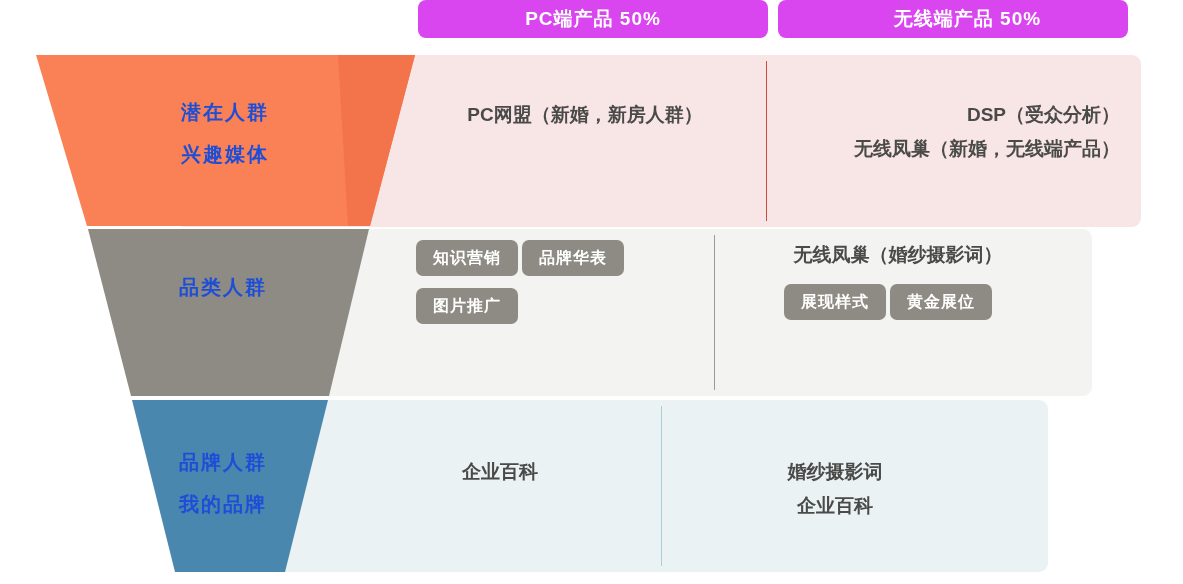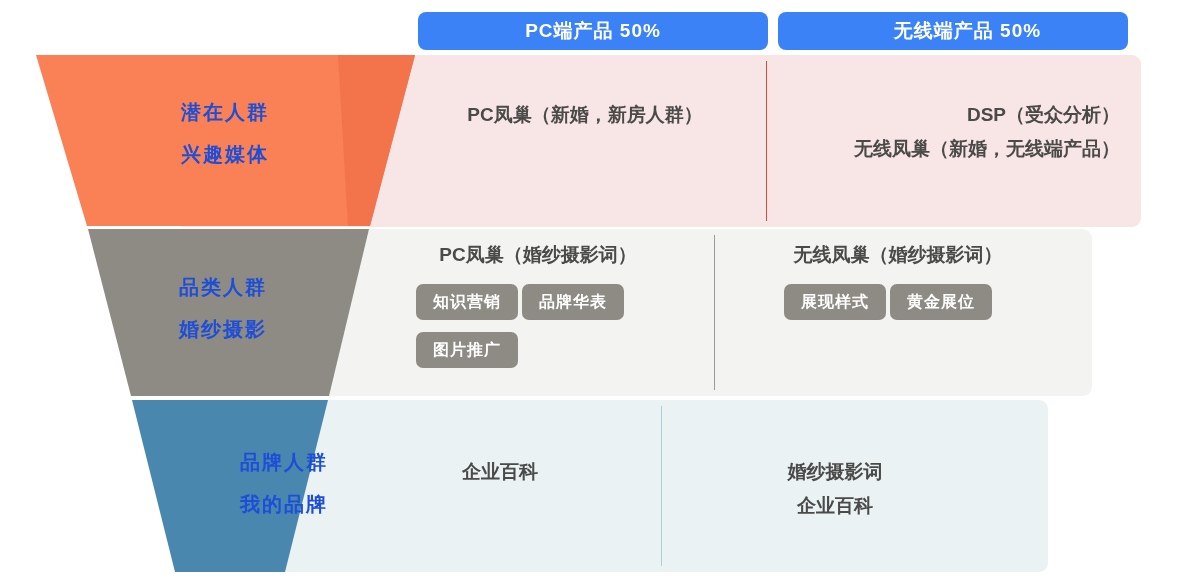--- a/index.html
+++ b/index.html
@@ -15,24 +15,24 @@
     position: relative;
     width: 1183px;
     height: 584px;
     background: #ffffff;
     overflow: hidden;
   }
 
   
   .pill {
     position: absolute;
-    top: 12px;
+    top: 0;
     height: 38px;
     border-radius: 8px;
-    background: #3b82f6;
+    background: #d946ef;
     color: #ffffff;
     font-size: 19px;
     font-weight: bold;
     letter-spacing: 1px;
     display: flex;
     align-items: center;
     justify-content: center;
     box-sizing: border-box;
   }
   #pill-pc  { left: 418px; width: 350px; }
@@ -69,21 +69,21 @@
     font-weight: bold;
     font-size: 20px;
     letter-spacing: 2px;
     text-align: center;
     line-height: 1.0;
     white-space: nowrap;
   }
   .funnel-label .l2 { display: block; margin-top: 22px; }
   #flab-1 { left: 120px; top: 102px; width: 210px; }
   #flab-2 { left: 118px; top: 277px; width: 210px; }
-  #flab-3 { left: 118px; top: 452px; width: 210px; text-align: right; }
+  #flab-3 { left: 118px; top: 452px; width: 210px; }
 
   
   .col {
     position: absolute;
     color: #4a4a48;
     text-align: center;
     box-sizing: border-box;
   }
   .col .line {
     font-size: 19px;
@@ -154,41 +154,39 @@
 
     <polygon points="132,400 328,400 285,572 175,572" fill="#4a87ae"></polygon>
   </svg>
 
   <div class="funnel-label" id="flab-1">
     <span>潜在人群</span>
     <span class="l2">兴趣媒体</span>
   </div>
   <div class="funnel-label" id="flab-2">
     <span>品类人群</span>
-    <span class="l2">婚纱摄影</span>
   </div>
   <div class="funnel-label" id="flab-3">
     <span>品牌人群</span>
     <span class="l2">我的品牌</span>
   </div>
 
   <div class="divider" id="div-1"></div>
   <div class="divider" id="div-2"></div>
   <div class="divider" id="div-3"></div>
 
   <div class="col" id="r1c1">
-    <div class="line">PC凤巢（新婚，新房人群）</div>
+    <div class="line">PC网盟（新婚，新房人群）</div>
   </div>
   <div class="col" id="r1c2">
     <div class="line">DSP（受众分析）</div>
     <div class="line">无线凤巢（新婚，无线端产品）</div>
   </div>
 
   <div class="col" id="r2c1">
-    <div class="heading">PC凤巢（婚纱摄影词）</div>
     <div class="tags">
       <span class="tag">知识营销</span>
       <span class="tag">品牌华表</span>
       <span class="tag">图片推广</span>
     </div>
   </div>
   <div class="col" id="r2c2">
     <div class="heading">无线凤巢（婚纱摄影词）</div>
     <div class="tags">
       <span class="tag">展现样式</span>

